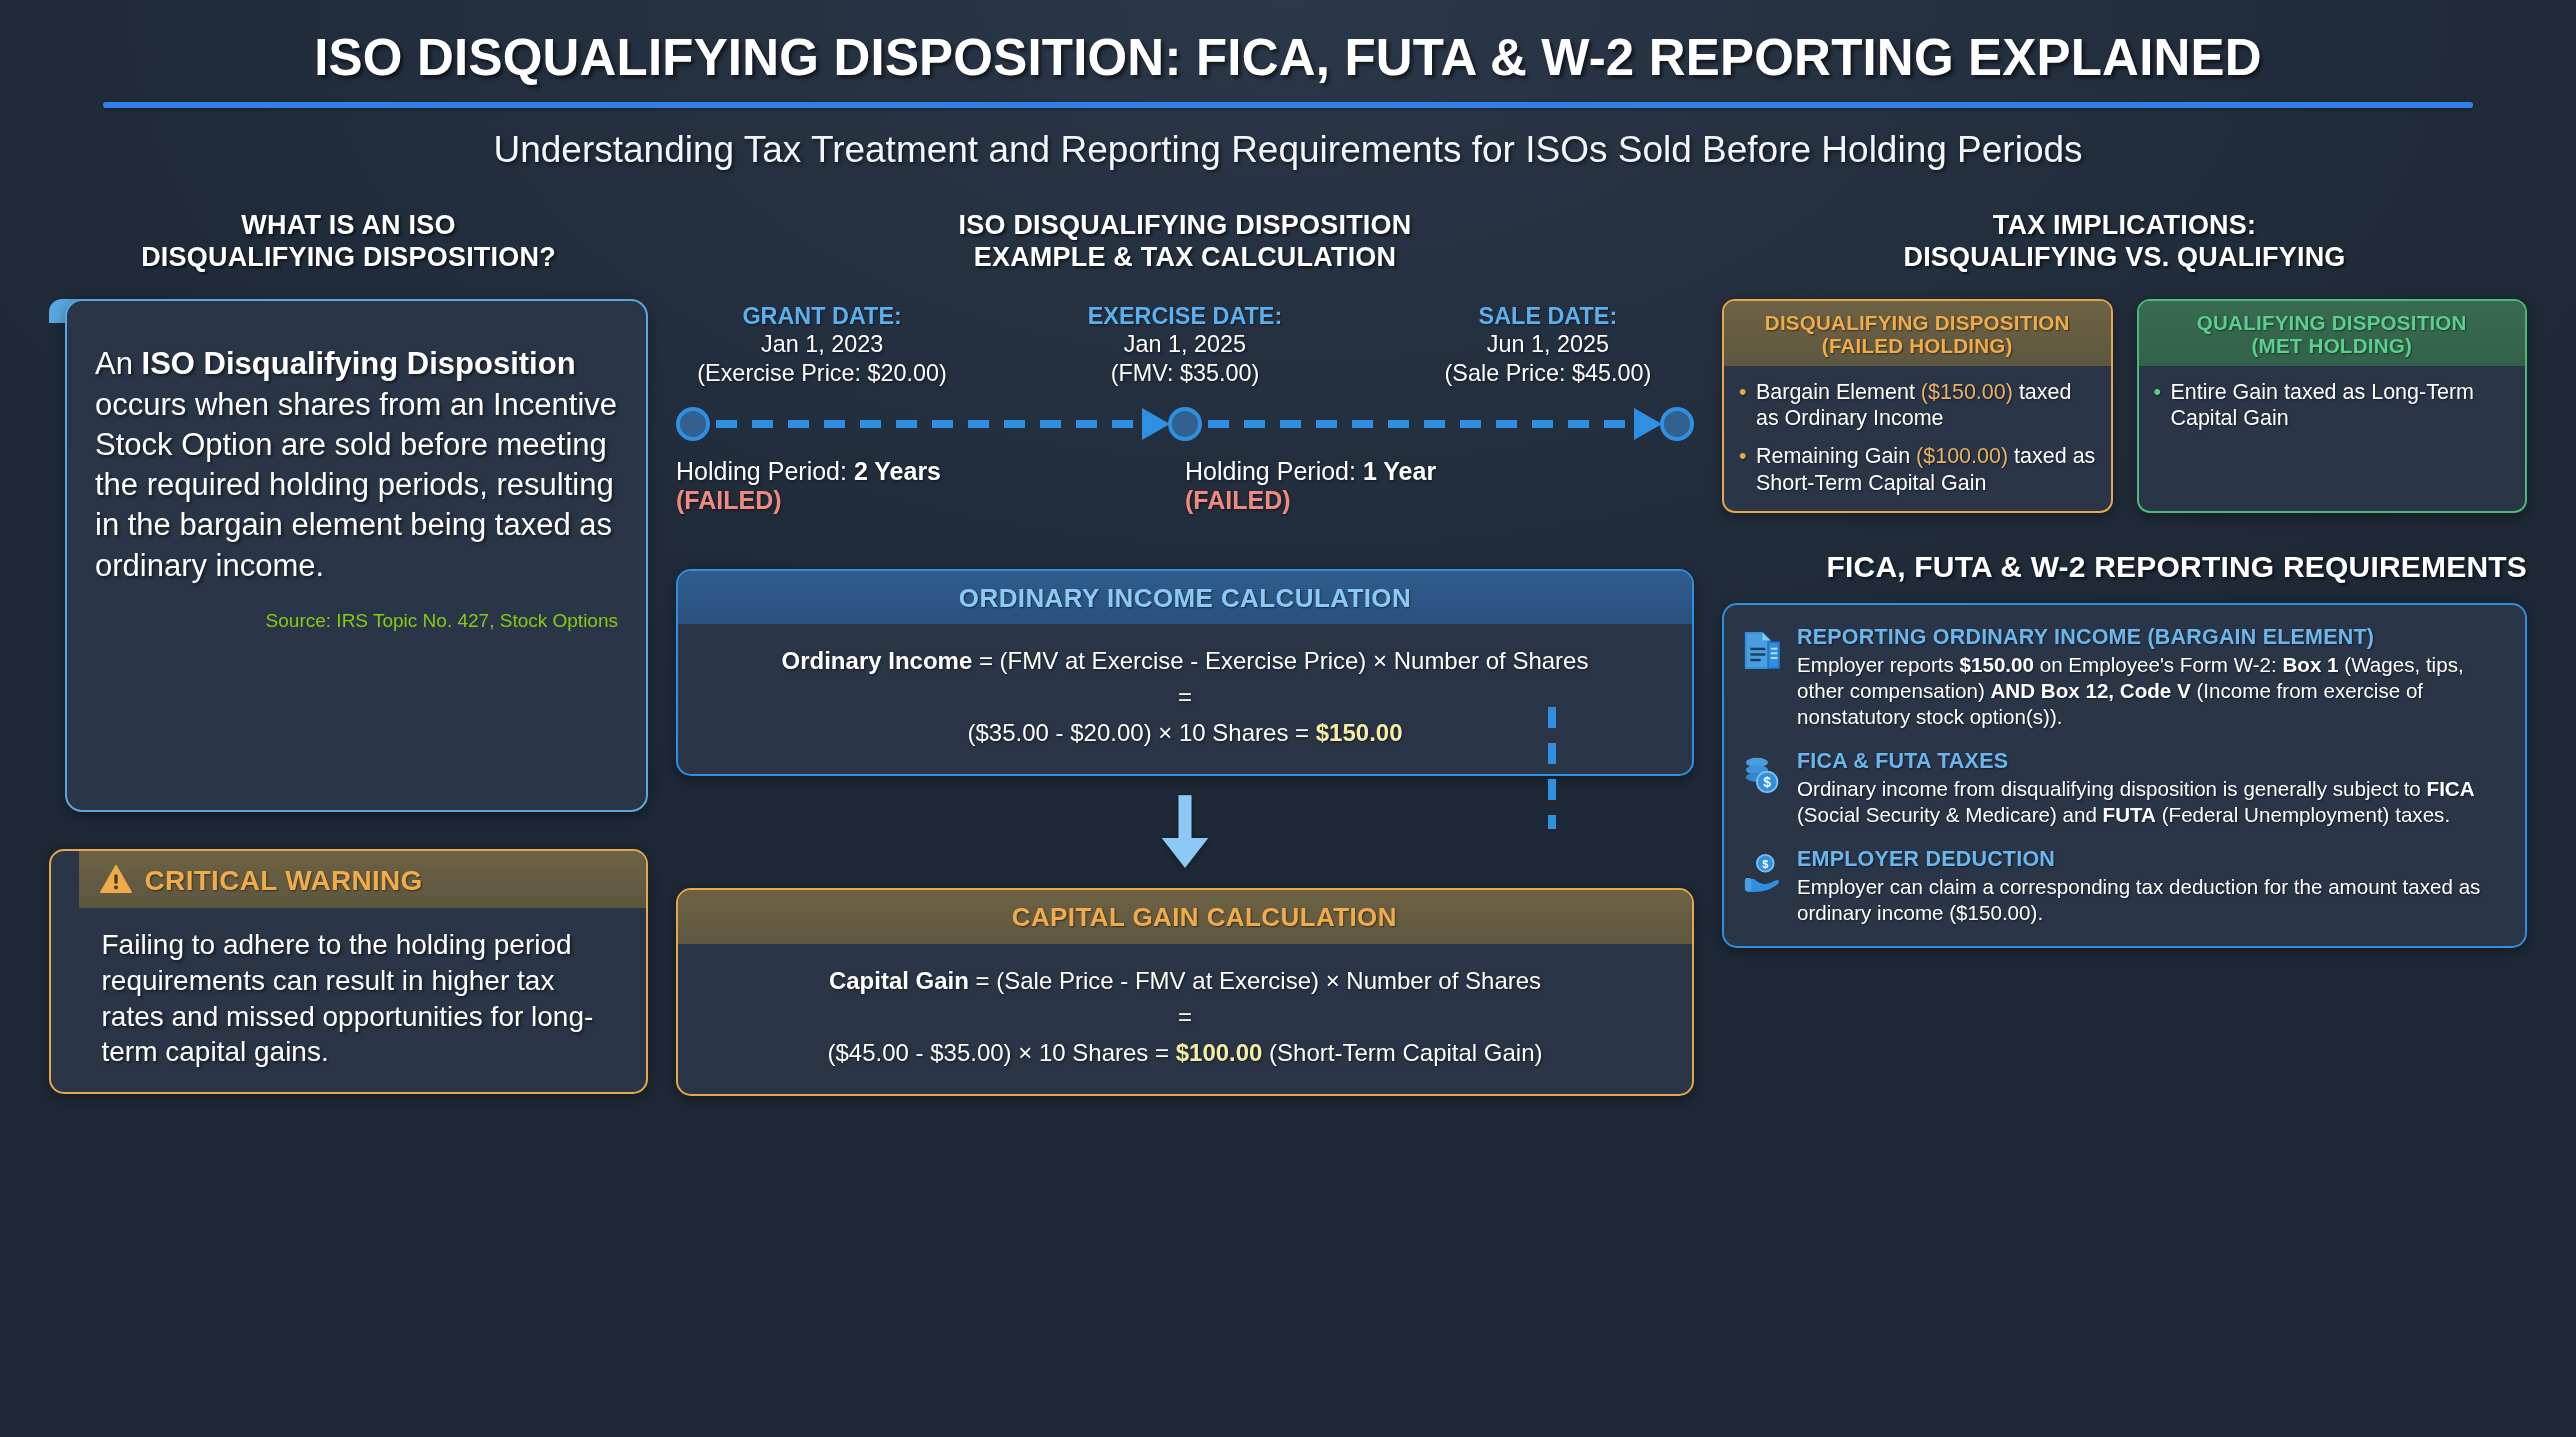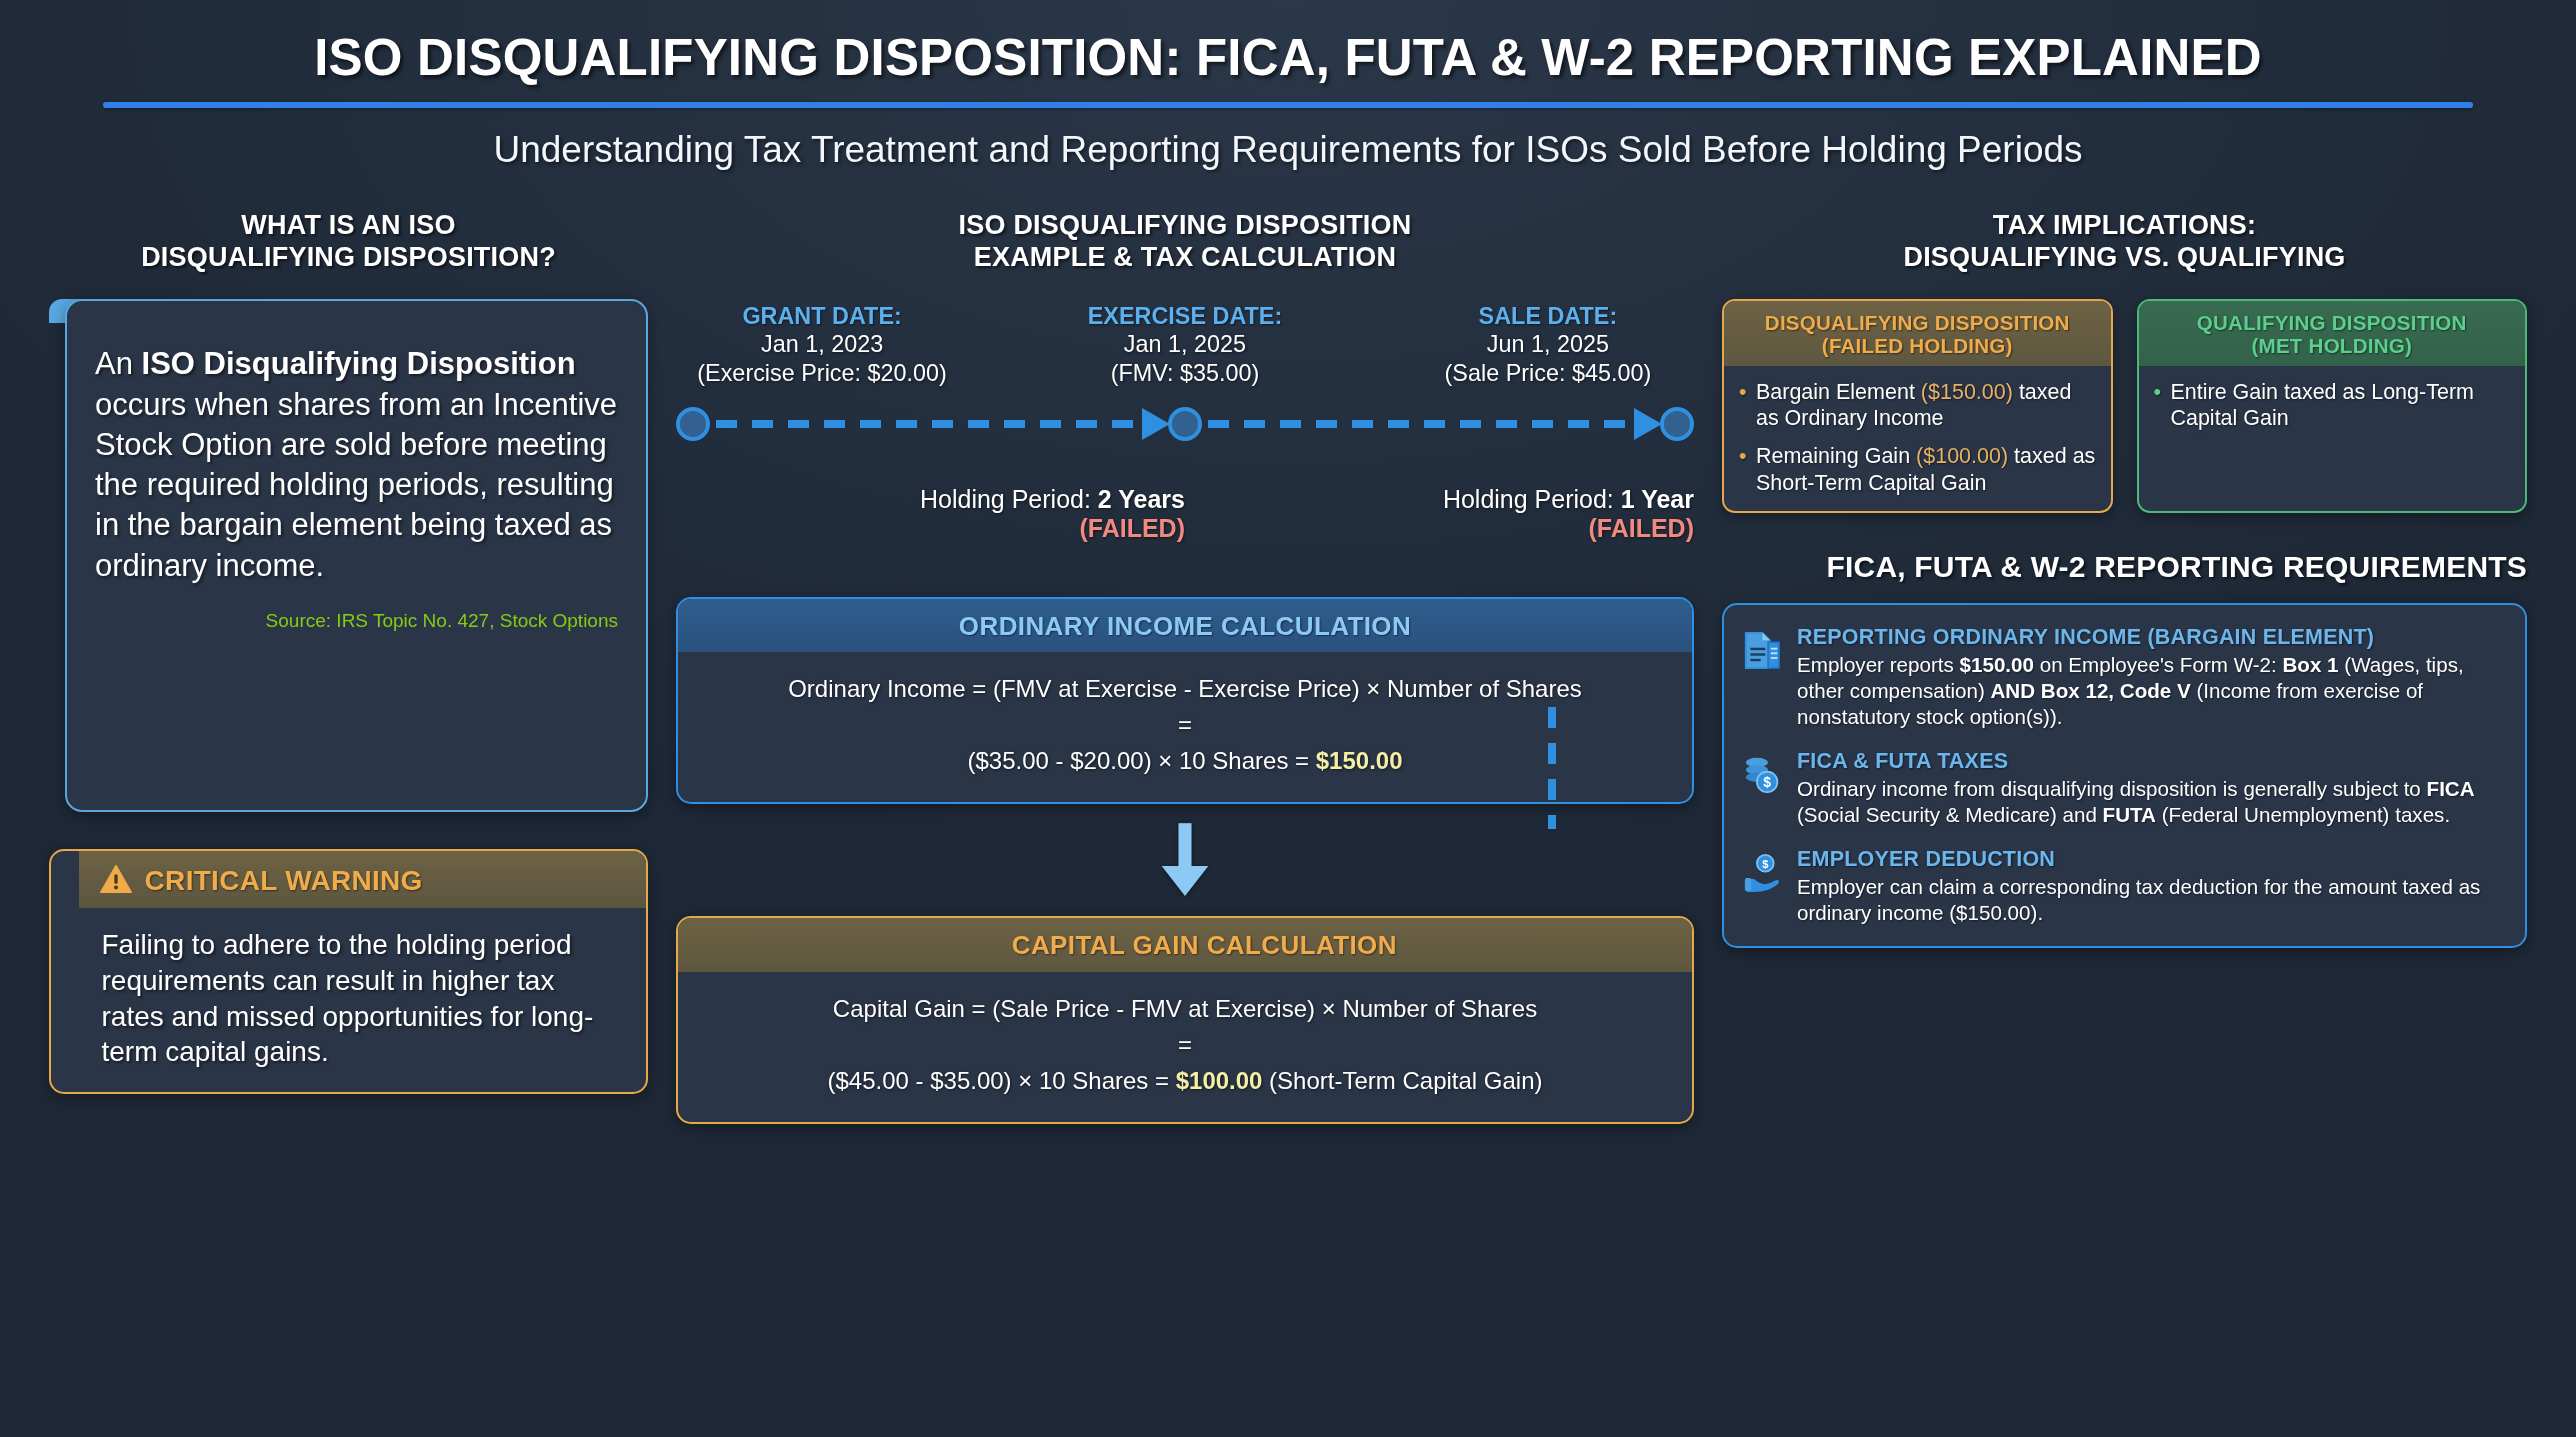--- a/index.html
+++ b/index.html
@@ -146,21 +146,21 @@
   .tl-arrow {
     position: absolute; right: 0; top: -12px;
     width: 0; height: 0;
     border-top: 16px solid transparent;
     border-bottom: 16px solid transparent;
     border-left: 28px solid #2f8fe0;
   }
   .tl-periods {
     display: flex; margin-top: 11.2px;
   }
-  .tl-period { flex: 1 1 0; text-align: right; margin-top: 28px; }
+  .tl-period { flex: 1 1 0; text-align: left; }
   .tl-period .p1 {
     color: #ffffff; font-size: 25px;
     text-shadow: 0.9px 0.9px 2.8px rgba(0,0,0,.55);
   }
   .tl-period .p1 b { font-weight: bold; }
   .tl-period .p2 {
     color: #f08a80; font-weight: bold; font-size: 25px;
     text-shadow: 0.9px 0.9px 2.8px rgba(0,0,0,.55);
   }
 
@@ -192,21 +192,21 @@
   .calc-box.gold .calc-head {
     background: linear-gradient(180deg,#6d6243 0%,#5e5740 100%);
     color: #f0ab4a;
     padding-left: 48px;
   }
   .calc-body {
     padding: 20.6px 19px 24px 19px; text-align: center;
     color: #ffffff; font-size: 24px; line-height: 1.42;
     text-shadow: 0.9px 0.9px 2.8px rgba(0,0,0,.55);
   }
-  .calc-body b { font-weight: normal; margin-top: 34px; }
+  .calc-body b { font-weight: bold; margin-top: 34px; }
   .calc-body .amt { color: #f5efa6; font-weight: bold; }
   .calc-eq { margin: 1.9px 0; }
 
   .mid-arrow {
     display: flex; justify-content: center;
     margin: 19px 0 15px 0;
   }
   .mid-arrow svg { filter: drop-shadow(0.9px 1.9px 1.9px rgba(0,0,0,.45)); }
 
   

